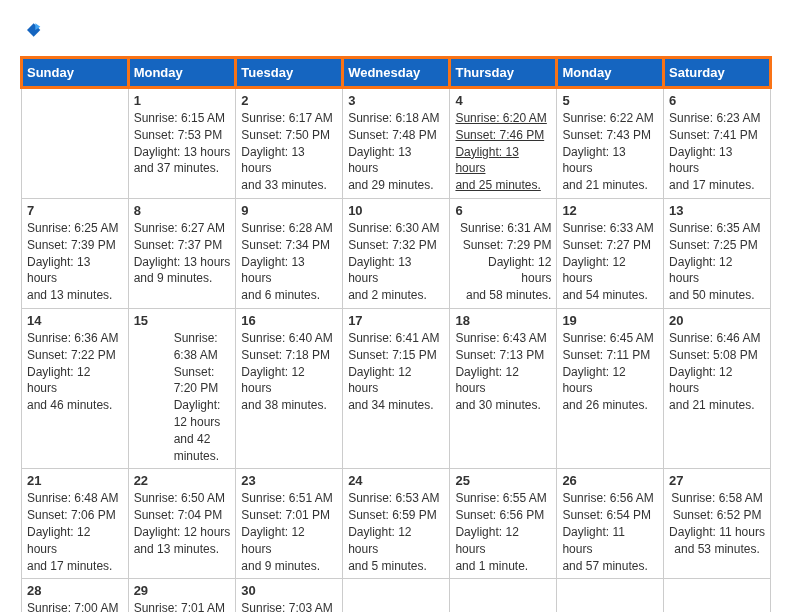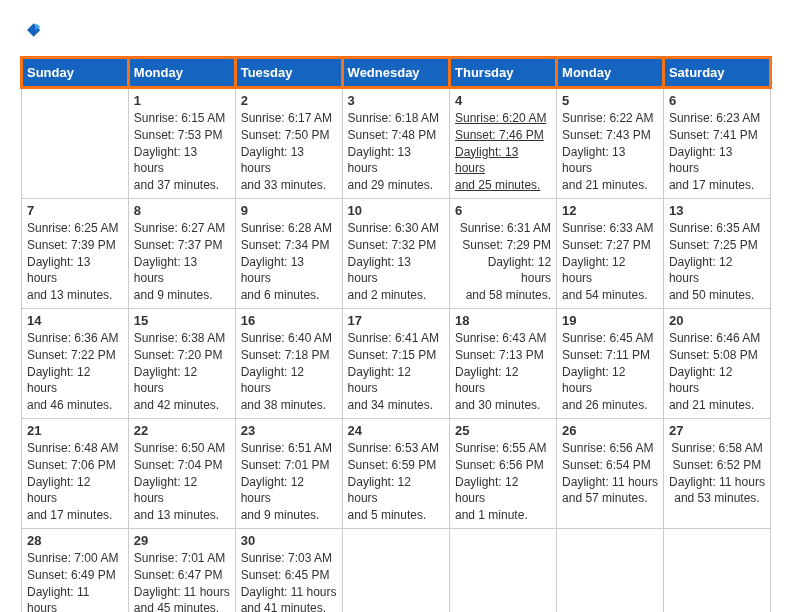--- a/index.html
+++ b/index.html
@@ -221,21 +221,21 @@
       <tr>
         <td>
           <span class="day-number">14</span>
           <div class="day-info" style="white-space: pre-line;">Sunrise: 6:36 AM
 Sunset: 7:22 PM
 Daylight: 12 hours
 and 46 minutes.</div>
         </td>
         <td>
           <span class="day-number">15</span>
-          <div class="day-info" style="white-space: pre-line;">Sunrise: 6:38 AM
+          <div class="day-info" style="white-space: pre-line; margin-left: 40px;">Sunrise: 6:38 AM
 Sunset: 7:20 PM
 Daylight: 12 hours
 and 42 minutes.</div>
         </td>
         <td>
           <span class="day-number">16</span>
           <div class="day-info" style="white-space: pre-line;">Sunrise: 6:40 AM
 Sunset: 7:18 PM
 Daylight: 12 hours
 and 38 minutes.</div>

